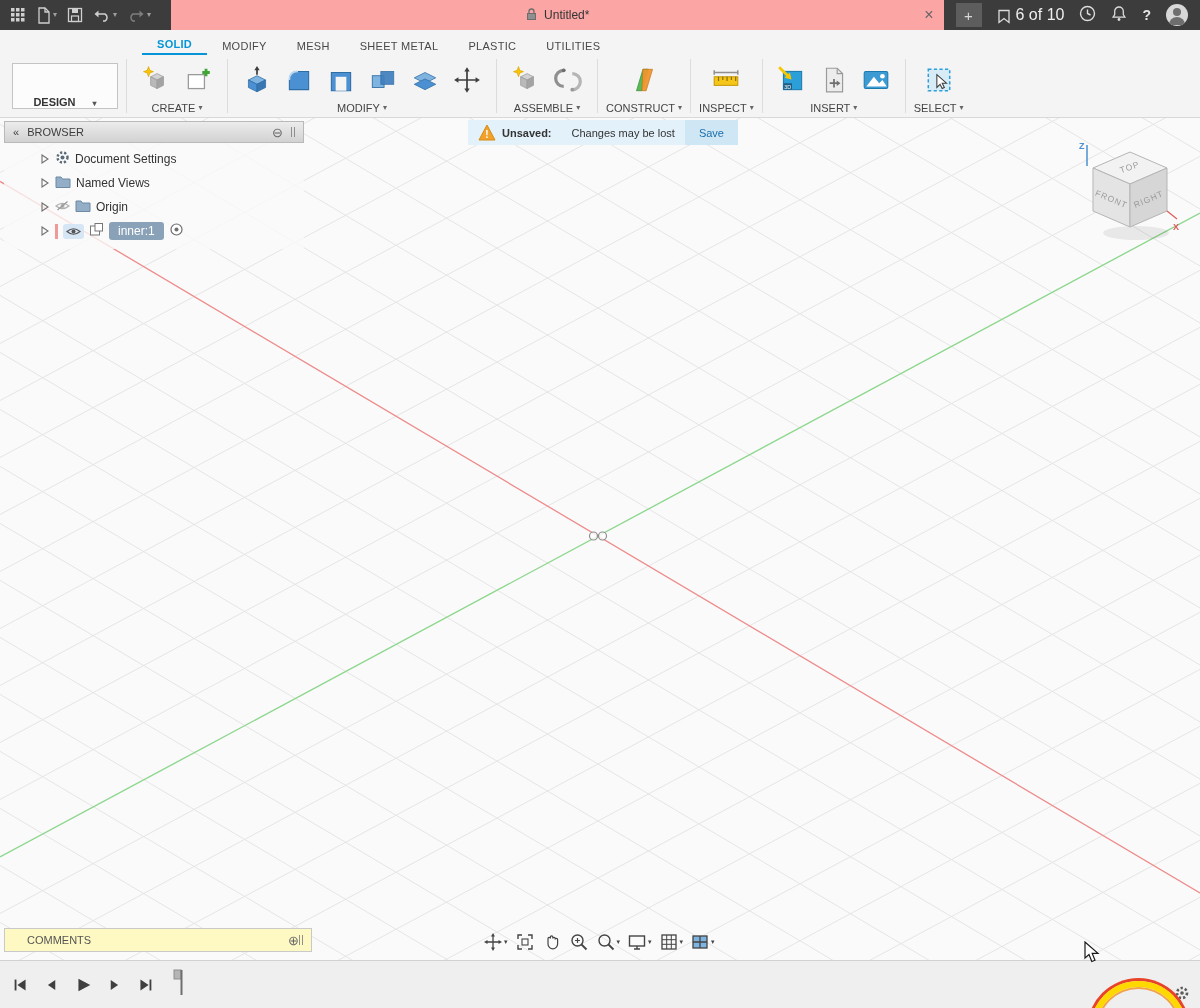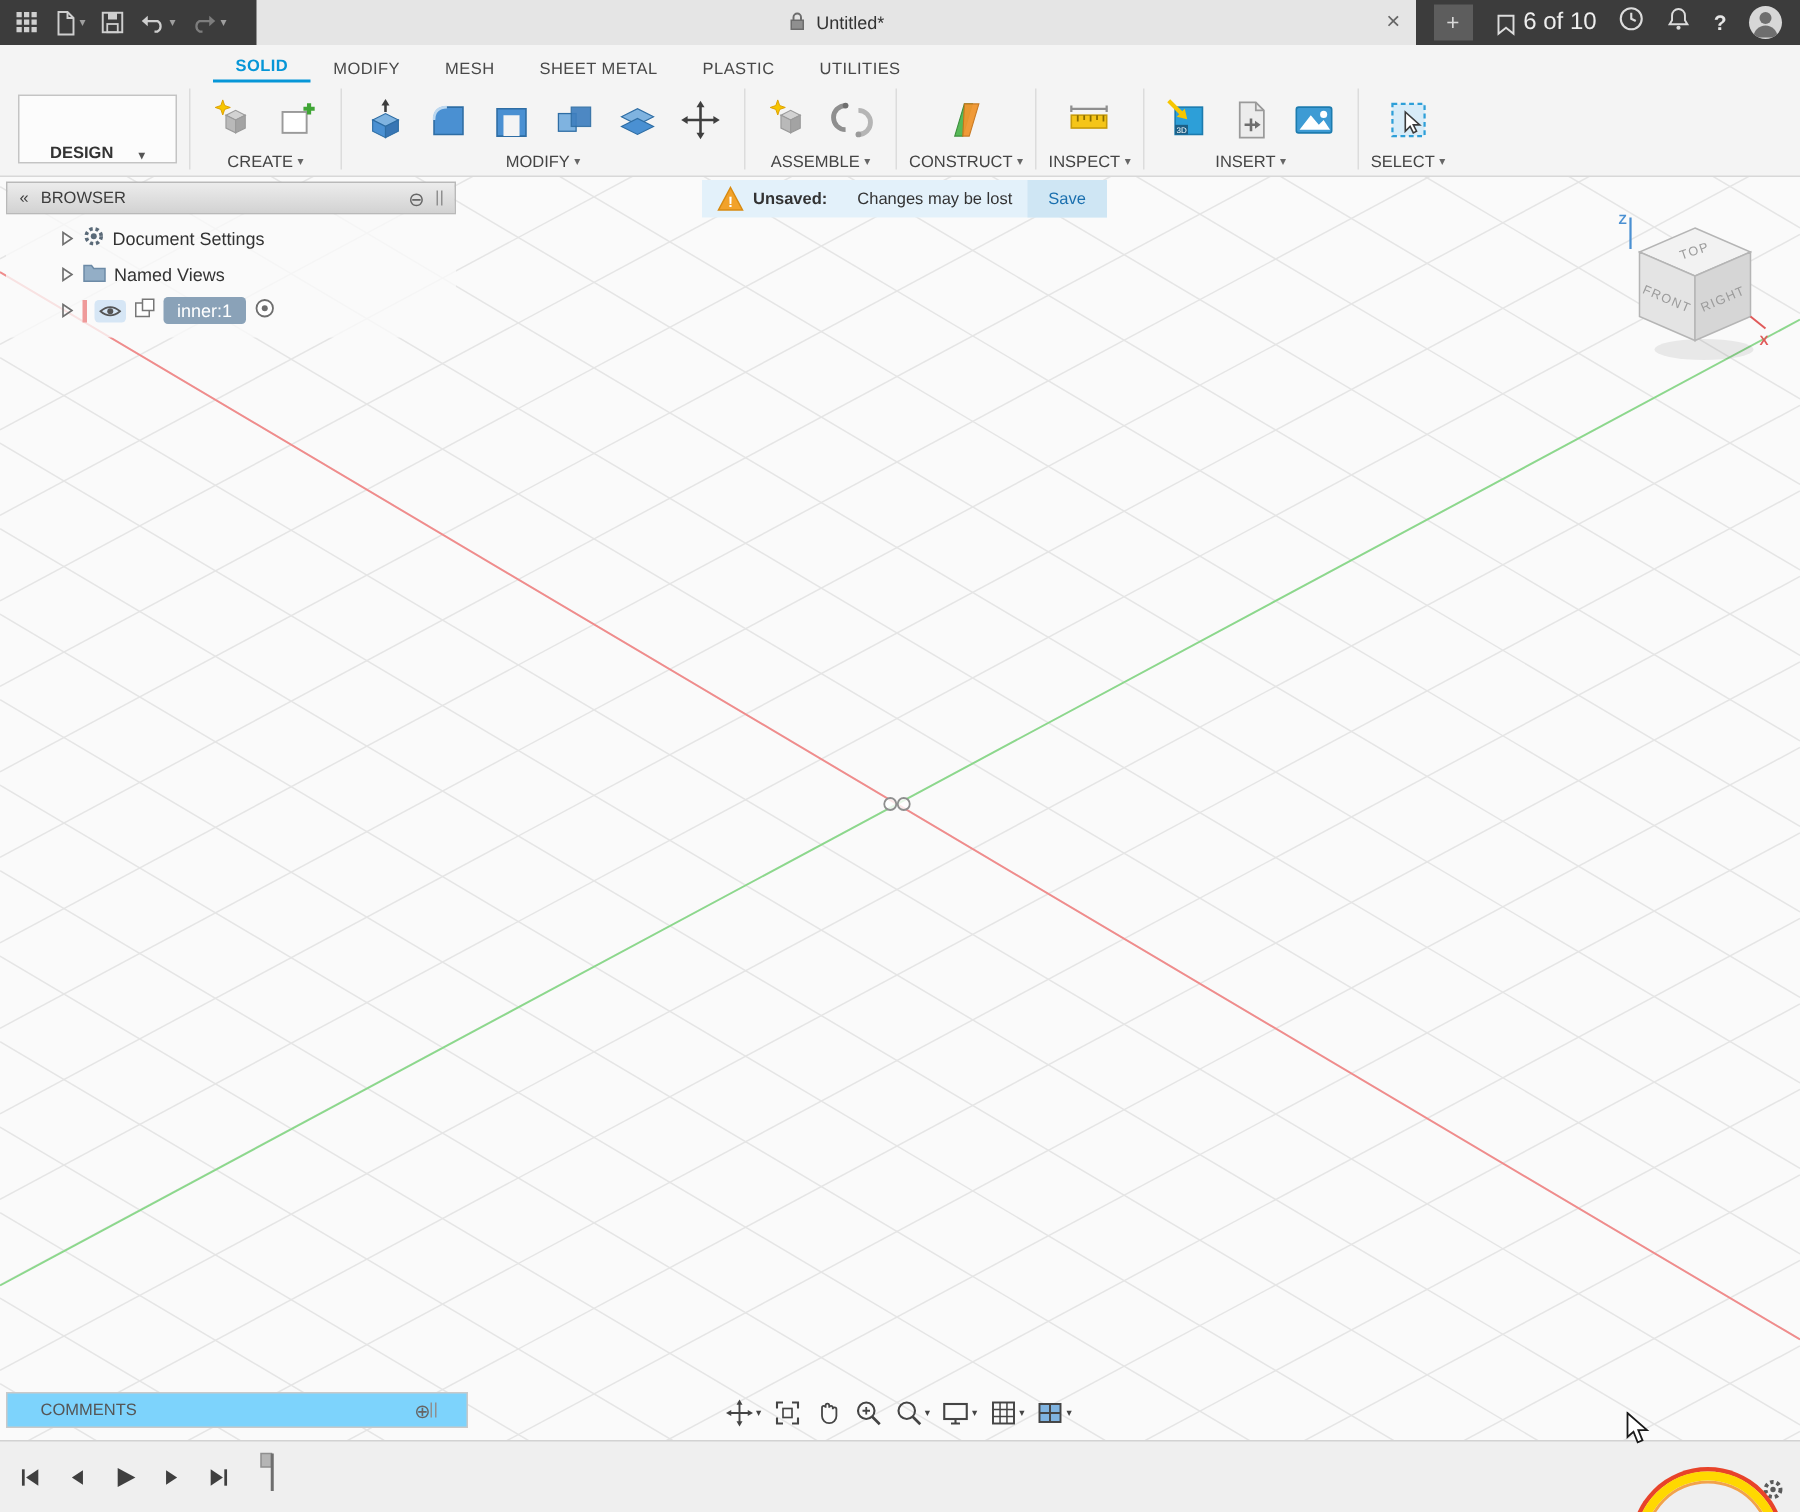--- a/index.html
+++ b/index.html
@@ -4,21 +4,21 @@
 <style>
   * { box-sizing: border-box; margin: 0; padding: 0; }
   html,body { width:1200px; height:1008px; overflow:hidden; }
   body { font-family:"Liberation Sans",sans-serif; position:relative; background:#fafafa; }
 
   
   .titlebar { position:absolute; left:0; top:0; width:1200px; height:30px; background:#3c3c3c; display:flex; align-items:center; color:#e6e6e6; z-index:40; }
   .tb-icons { display:flex; align-items:center; gap:10px; padding:0 10px; }
   .tb-btn { display:flex; align-items:center; gap:2px; height:24px; }
   .tb-caret { font-size:8px; color:#9f9f9f; line-height:1; }
-  .doc-tab { flex:1; height:30px; margin-left:10px; background:#e5e5e5; display:flex; align-items:center; justify-content:center; position:relative; color:#333; font-size:12px; gap:6px; }
+  .doc-tab { flex:1; height:30px; margin-left:10px; background:#fca5a5; display:flex; align-items:center; justify-content:center; position:relative; color:#333; font-size:12px; gap:6px; }
   .doc-tab .close { position:absolute; right:10px; color:#666; font-size:16px; line-height:1; cursor:default; }
   .tb-right { display:flex; align-items:center; gap:15px; padding:0 12px; height:30px; background:#3c3c3c; }
   .newtab-btn { width:26px; height:24px; background:#5d5d5d; color:#d8d8d8; font-size:15px; display:flex; align-items:center; justify-content:center; }
   .doc-counter { display:flex; align-items:flex-end; gap:5px; font-size:16px; color:#eee; }
   .avatar { width:22px; height:22px; border-radius:50%; background:#d7d7d7; display:flex; align-items:center; justify-content:center; overflow:hidden; }
   .help-glyph { font-size:14px; font-weight:bold; color:#e6e6e6; }
 
   
   .ribbon { position:absolute; top:30px; left:0; width:1200px; height:88px; background:#f4f4f4; border-bottom:1px solid #d8d8d8; z-index:30; }
   .ribbon-tabs { display:flex; height:25px; padding-left:142px; align-items:flex-end; }
@@ -52,21 +52,21 @@
   .browser-body { background:rgba(250,250,250,0.78); padding:4px 0 6px; }
   .trow { height:24px; display:flex; align-items:center; gap:5px; padding-left:14px; }
   .trow .disc { width:10px; display:flex; justify-content:center; }
   .swatch { width:3px; height:15px; background:#ef9a9a; }
   .root-box { display:flex; align-items:center; gap:5px; background:#e7e7e7; border-radius:3px; padding:2px 8px 2px 4px; }
   .sel-pill { background:#8aa2b8; color:#fff; border-radius:3px; padding:2px 9px; }
   .eye-hl { background:#d6e6f5; border-radius:3px; padding:2px 3px; display:flex; align-items:center; }
   .indent1 { padding-left:36px; }
 
   
-  .comments-bar { position:absolute; left:4px; top:810px; width:308px; height:24px; background:#7dd3fc; border:1px solid #c9c9c9; display:flex; align-items:center; padding:0 20px 0 22px; font-size:11px; color:#555; z-index:6; }
+  .comments-bar { position:absolute; left:4px; top:810px; width:308px; height:24px; background:#fef9c3; border:1px solid #c9c9c9; display:flex; align-items:center; padding:0 8px 0 22px; font-size:11px; color:#555; z-index:6; }
   .comments-bar .spacer { flex:1; }
   .circle-glyph { font-size:13px; color:#666; }
 
   
   .navbar { position:absolute; left:482px; top:812px; display:flex; align-items:center; gap:5px; z-index:6; }
   .nav-btn { display:flex; align-items:center; gap:1px; height:24px; padding:1px; }
   .nav-caret { font-size:7px; color:#444; }
 
   
   .viewcube { position:absolute; right:14px; top:20px; width:112px; height:112px; z-index:6; }
@@ -523,20 +523,40 @@
             </svg>
         </span>
         <span>
           <svg width="16" height="13" viewBox="0 0 16 13">
               <path d="M1 2 h5 l1.5 2 H15 v8.5 H1 Z" fill="#93aec6" stroke="#6c8aa6"></path>
             </svg>
         </span>
         <span>Named Views</span>
       </div>
 
+      <div class="trow indent1">
+        <span class="disc">
+          <svg width="8" height="10" viewBox="0 0 8 10">
+              <polygon points="1,1 7,5 1,9" fill="none" stroke="#707070" stroke-width="1.1"></polygon>
+            </svg>
+        </span>
+        <span>
+          <svg width="15" height="12" viewBox="0 0 15 12">
+              <path d="M1 6 Q7.5 .7 14 6 Q7.5 11.3 1 6 Z" fill="none" stroke="#b0b0b0" stroke-width="1.2"></path>
+              <circle cx="7.5" cy="6" r="2" fill="#b0b0b0"></circle>
+              <path d="M2.5 10 L12.5 1.5" stroke="#9a9a9a" stroke-width="1.2"></path>
+            </svg>
+        </span>
+        <span>
+          <svg width="16" height="13" viewBox="0 0 16 13">
+              <path d="M1 2 h5 l1.5 2 H15 v8.5 H1 Z" fill="#93aec6" stroke="#6c8aa6"></path>
+            </svg>
+        </span>
+        <span>Origin</span>
+      </div>
 
       <div class="trow indent1">
         <span class="disc">
           <svg width="8" height="10" viewBox="0 0 8 10">
               <polygon points="1,1 7,5 1,9" fill="none" stroke="#707070" stroke-width="1.1"></polygon>
             </svg>
         </span>
         <span class="swatch"></span>
         <span class="eye-hl">
           <svg width="15" height="11" viewBox="0 0 15 11">

